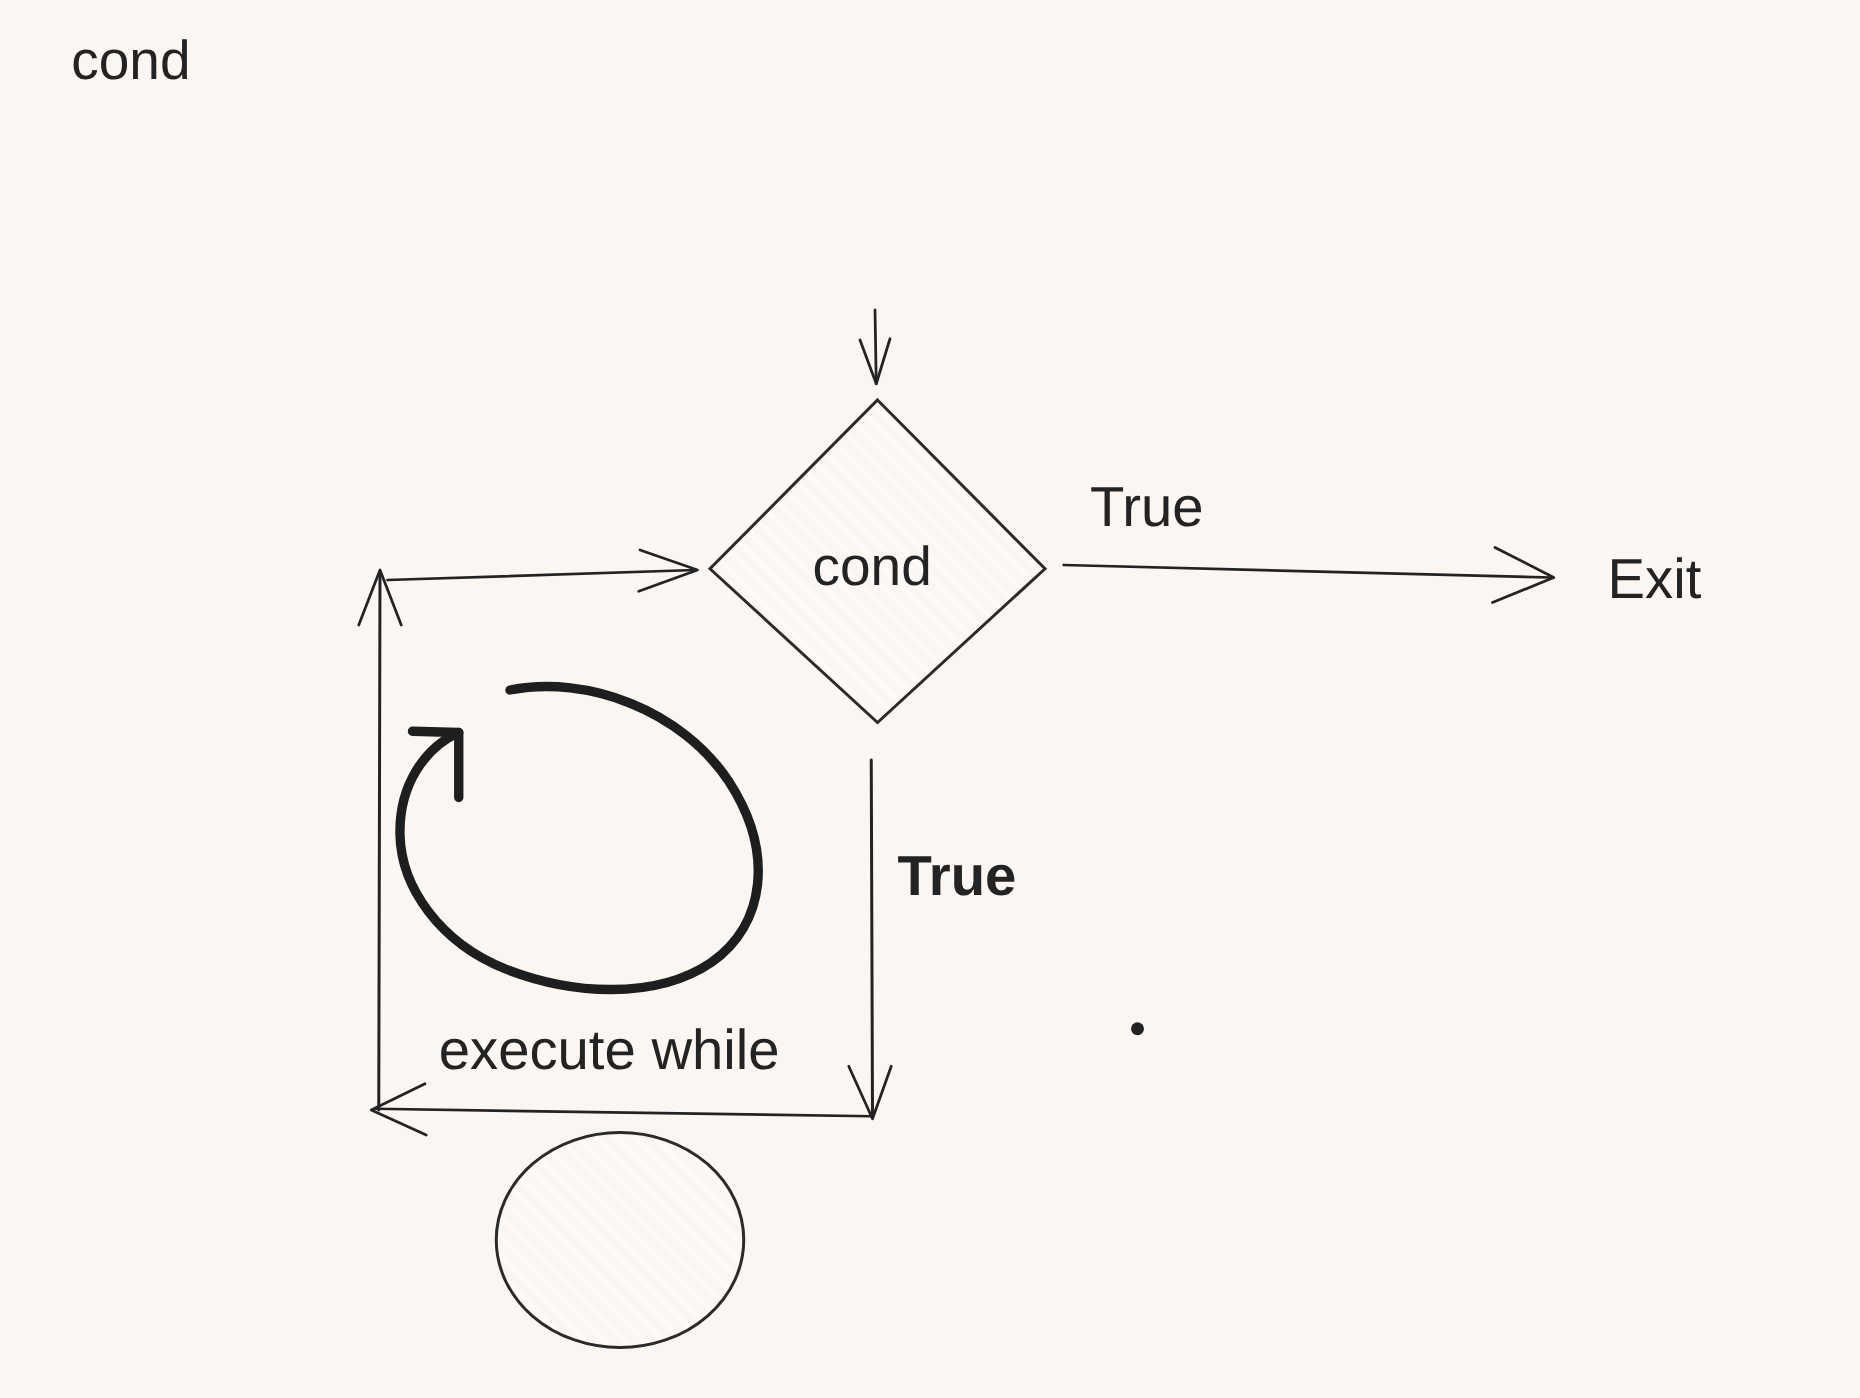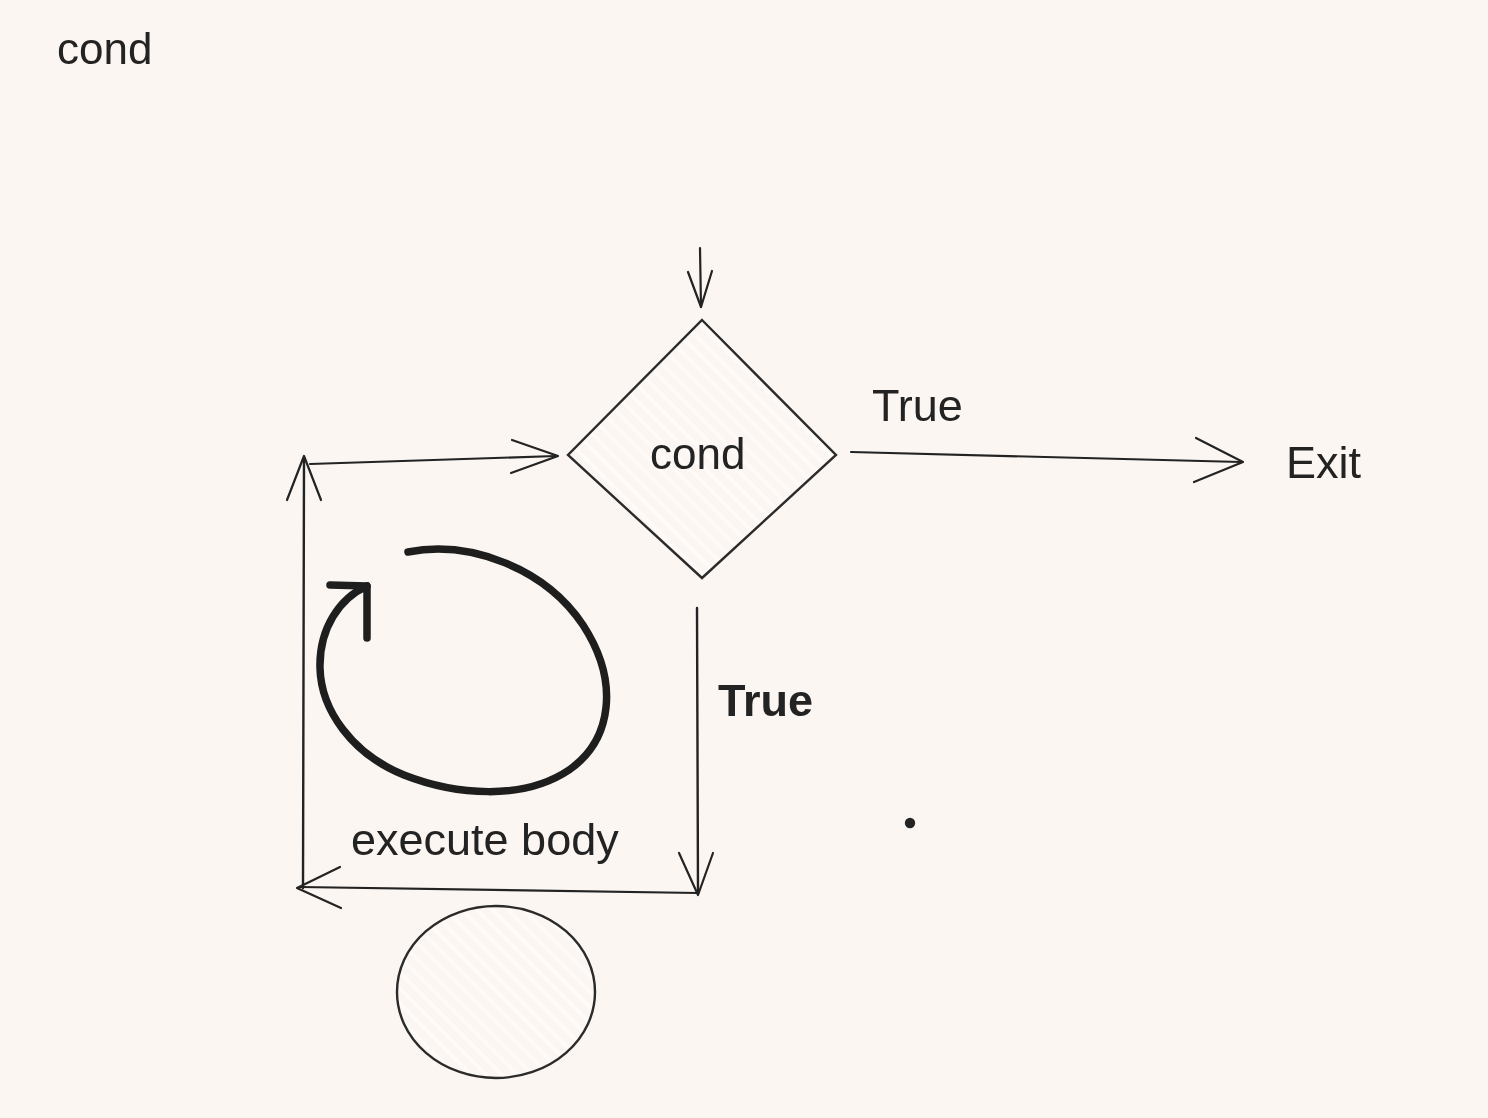--- a/index.html
+++ b/index.html
@@ -139,15 +139,15 @@
 
 
   <div class="lbl" id="label-cond">cond</div>
 
   <div class="lbl" id="label-false">True</div>
 
   <div class="lbl" id="label-exit">Exit</div>
 
   <div class="lbl" id="label-true">True</div>
 
-  <div class="lbl" id="label-execute-body">execute body</div>
+  <div class="lbl" id="label-execute-body">execute while</div>
 
 </div>
 
 </body></html>

